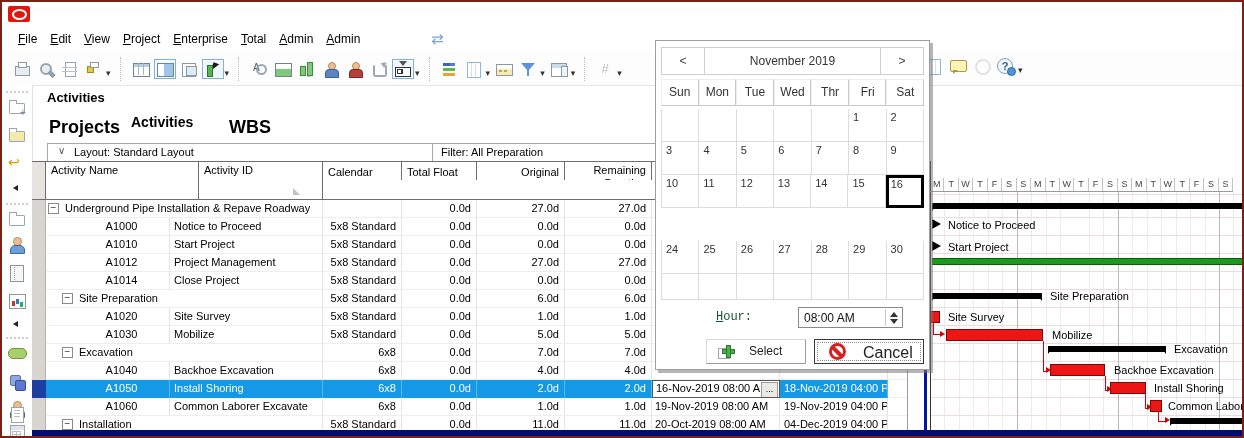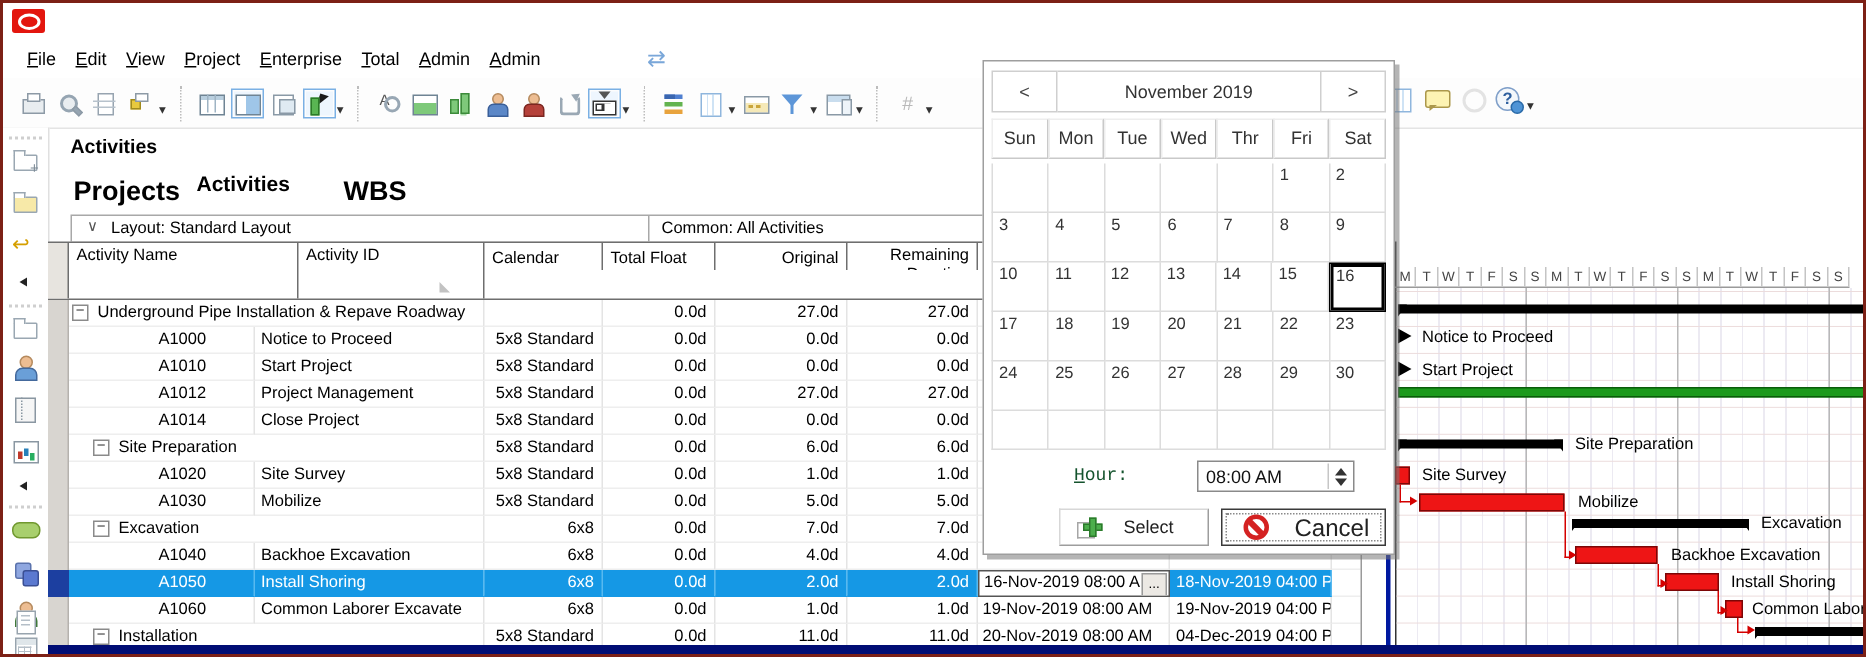--- a/index.html
+++ b/index.html
@@ -286,21 +286,21 @@
   <div class="tabs">
     <span class="tab" style="left:0">Projects</span>
     <span class="tab active" style="left:82px">Activities</span>
     <span class="tab" style="left:180px">WBS</span>
   </div>
 
   <div class="layoutbar">
     <span class="chev">∨</span>
     <span class="ltext">Layout: Standard Layout</span>
     <span class="fdiv"></span>
-    <span class="ftext">Common: All Activities</span>
+    <span class="ftext">Filter: All Preparation</span>
   </div>
 
   <div class="thead">
     <div class="th gutterhead"></div>
     <div class="th" style="width:153px">Activity Name</div>
     <div class="th" style="width:124px"><span>Activity ID</span><span class="sorttri"></span></div>
     <div class="th r" style="width:79px">Calendar</div>
     <div class="th r" style="width:75px">Total Float</div>
     <div class="th r" style="width:88px">Original Duration</div>
     <div class="th r" style="width:87px;white-space:normal;line-height:13px">Remaining Duration</div>
@@ -441,21 +441,21 @@
       <div class="cell cst">19-Nov-2019 08:00 AM</div>
       <div class="cell cfn">19-Nov-2019 04:00 PM</div>
       <div class="cell cx"></div>
     </div>
     <div class="r">
       <div class="cell cgrp l1"><span class="ebox">−</span><span>Installation</span></div>
       <div class="cell ccal">5x8 Standard</div>
       <div class="cell ctf">0.0d</div>
       <div class="cell cod">11.0d</div>
       <div class="cell crd">11.0d</div>
-      <div class="cell cst">20-Nov-2019 08:00 AM</div>
+      <div class="cell cst">20-Oct-2019 08:00 AM</div>
       <div class="cell cfn">04-Dec-2019 04:00 PM</div>
       <div class="cell cx"></div>
     </div>
   </div>
 
   <div class="tline"></div>
 
   <div class="gantt"></div>
   <div class="gweeks">
     
@@ -562,29 +562,20 @@
     </div>
     <div class="cgridrow" style="top:134px">
       <div class="ccell first">10</div>
       <div class="ccell">11</div>
       <div class="ccell">12</div>
       <div class="ccell">13</div>
       <div class="ccell">14</div>
       <div class="ccell">15</div>
       <div class="ccell selday">16</div>
     </div>
-    <div class="cgridrow" style="top:167px">
-      <div class="ccell first">17</div>
-      <div class="ccell">18</div>
-      <div class="ccell">19</div>
-      <div class="ccell">20</div>
-      <div class="ccell">21</div>
-      <div class="ccell">22</div>
-      <div class="ccell">23</div>
-    </div>
     <div class="cgridrow" style="top:200px">
       <div class="ccell first">24</div>
       <div class="ccell">25</div>
       <div class="ccell">26</div>
       <div class="ccell">27</div>
       <div class="ccell">28</div>
       <div class="ccell">29</div>
       <div class="ccell">30</div>
     </div>
     <div class="cgridrow" style="top:233px;height:26px">

